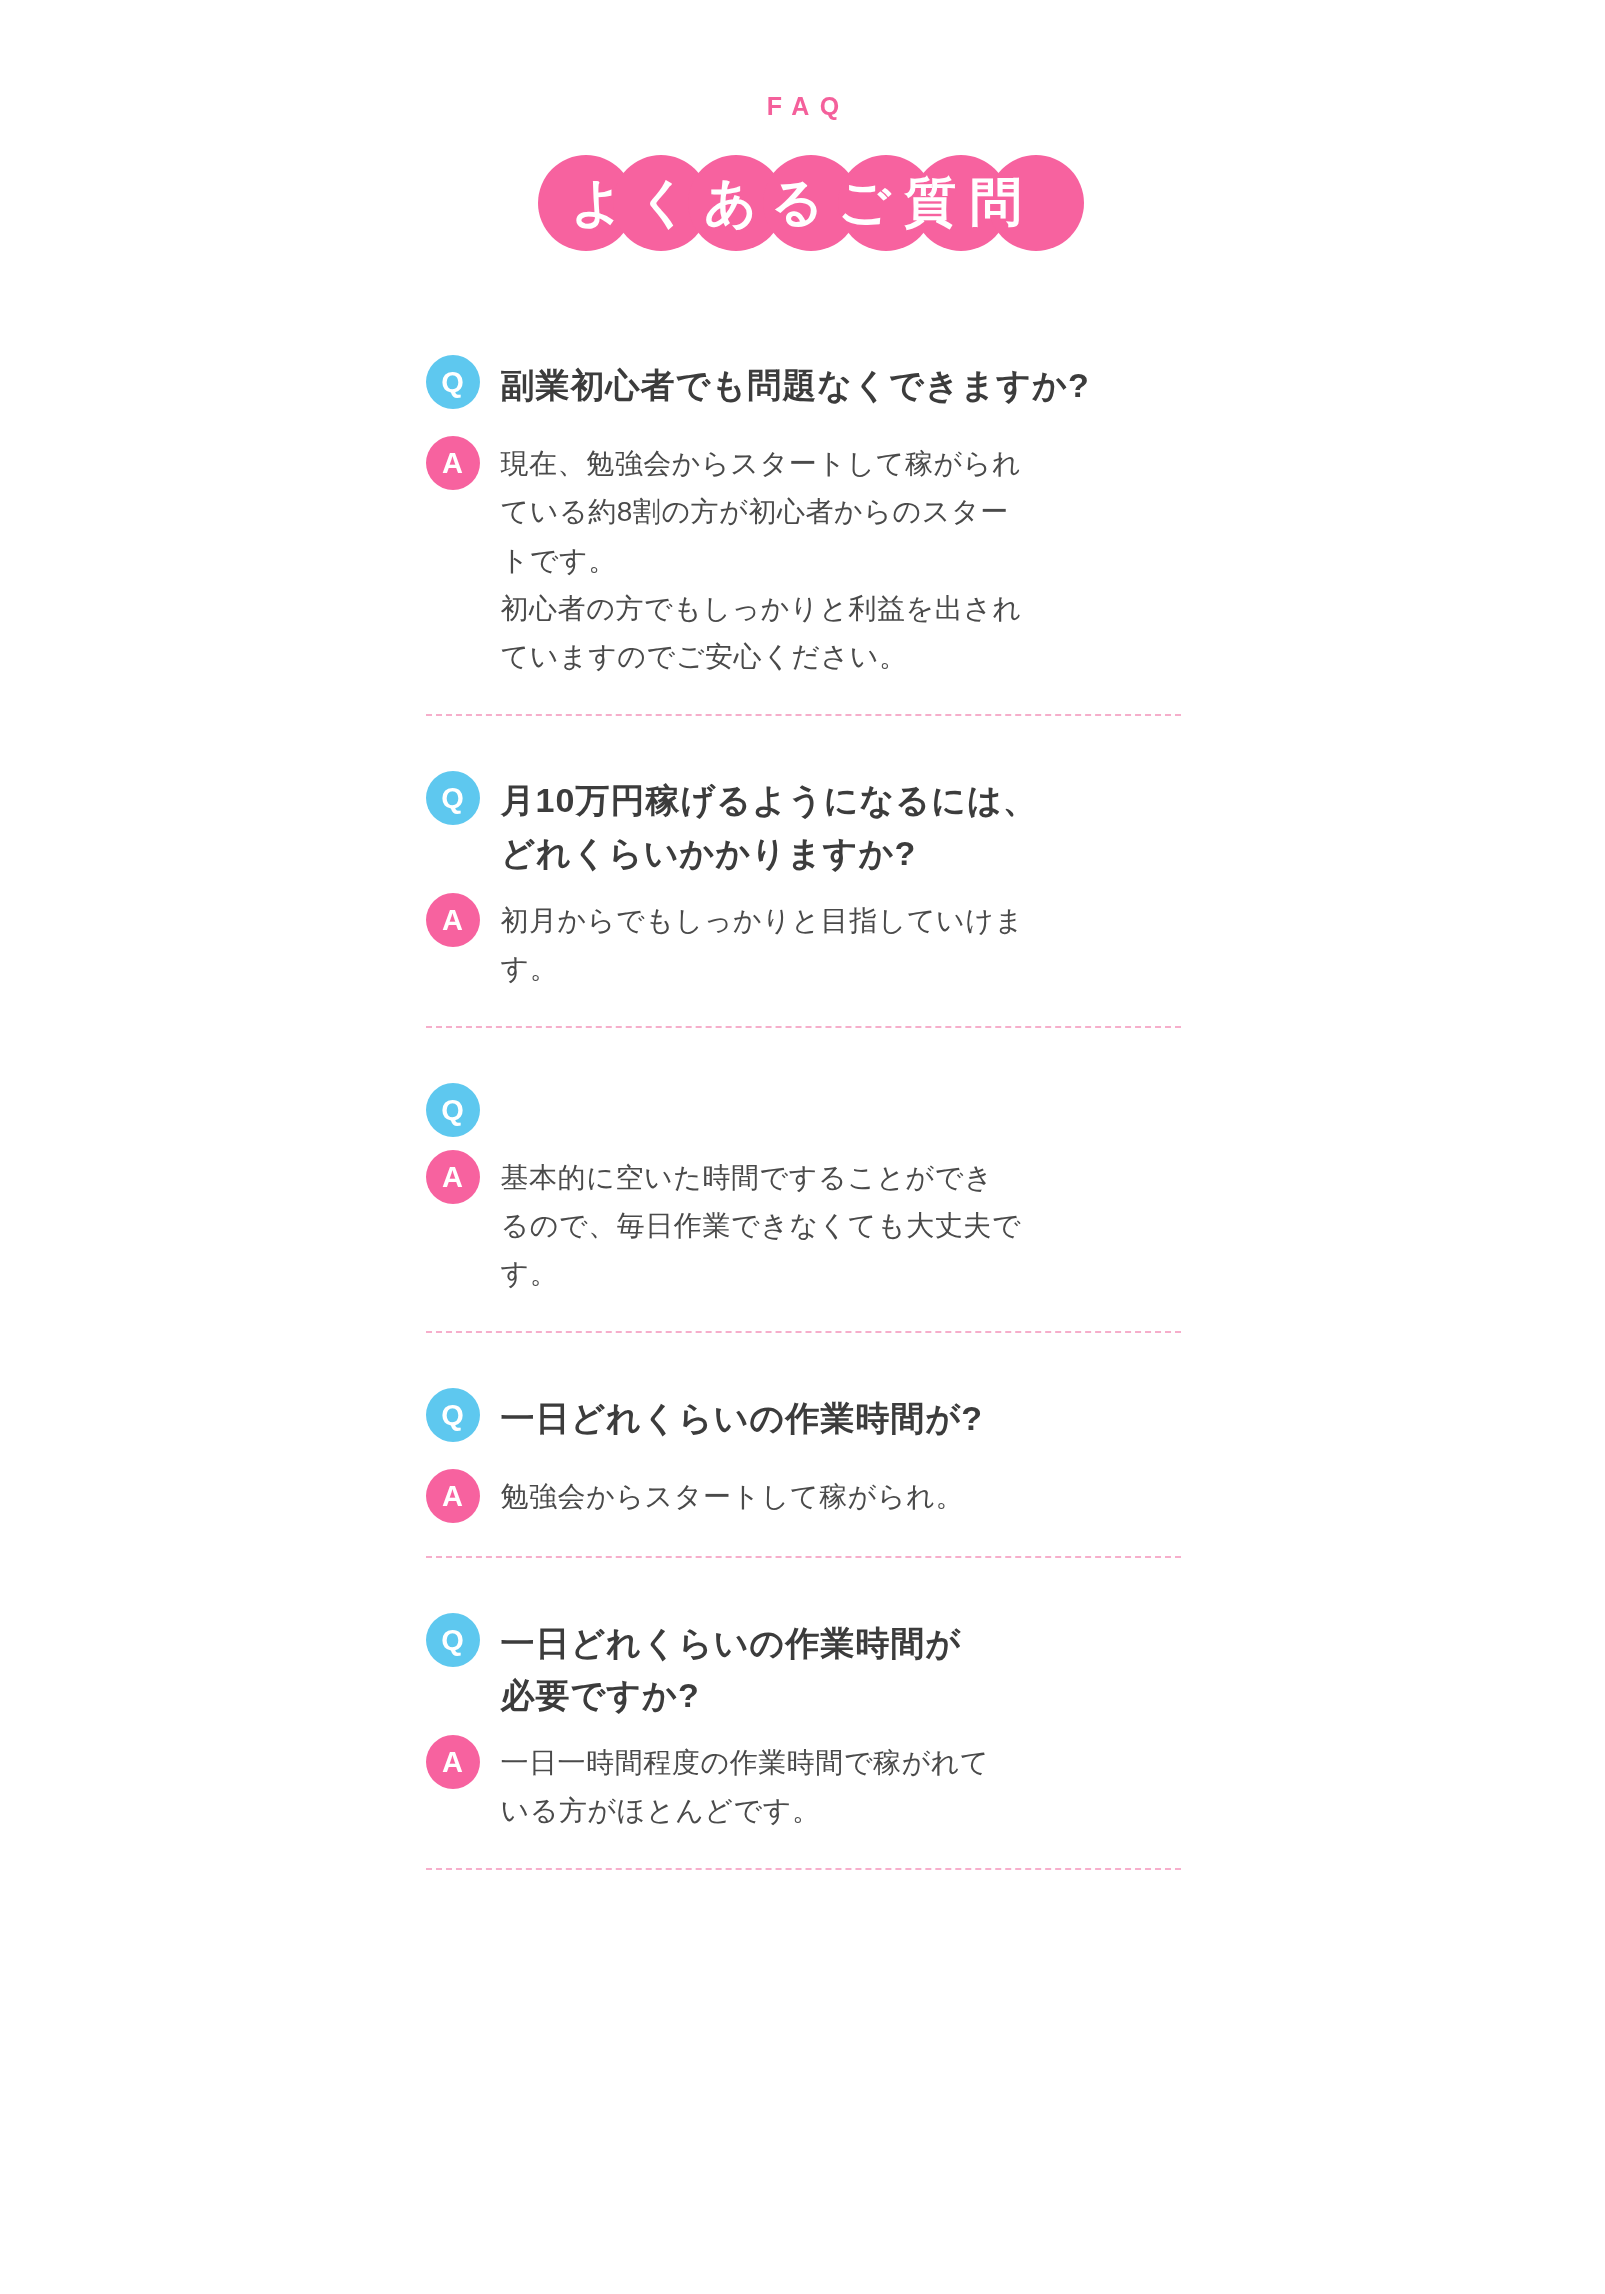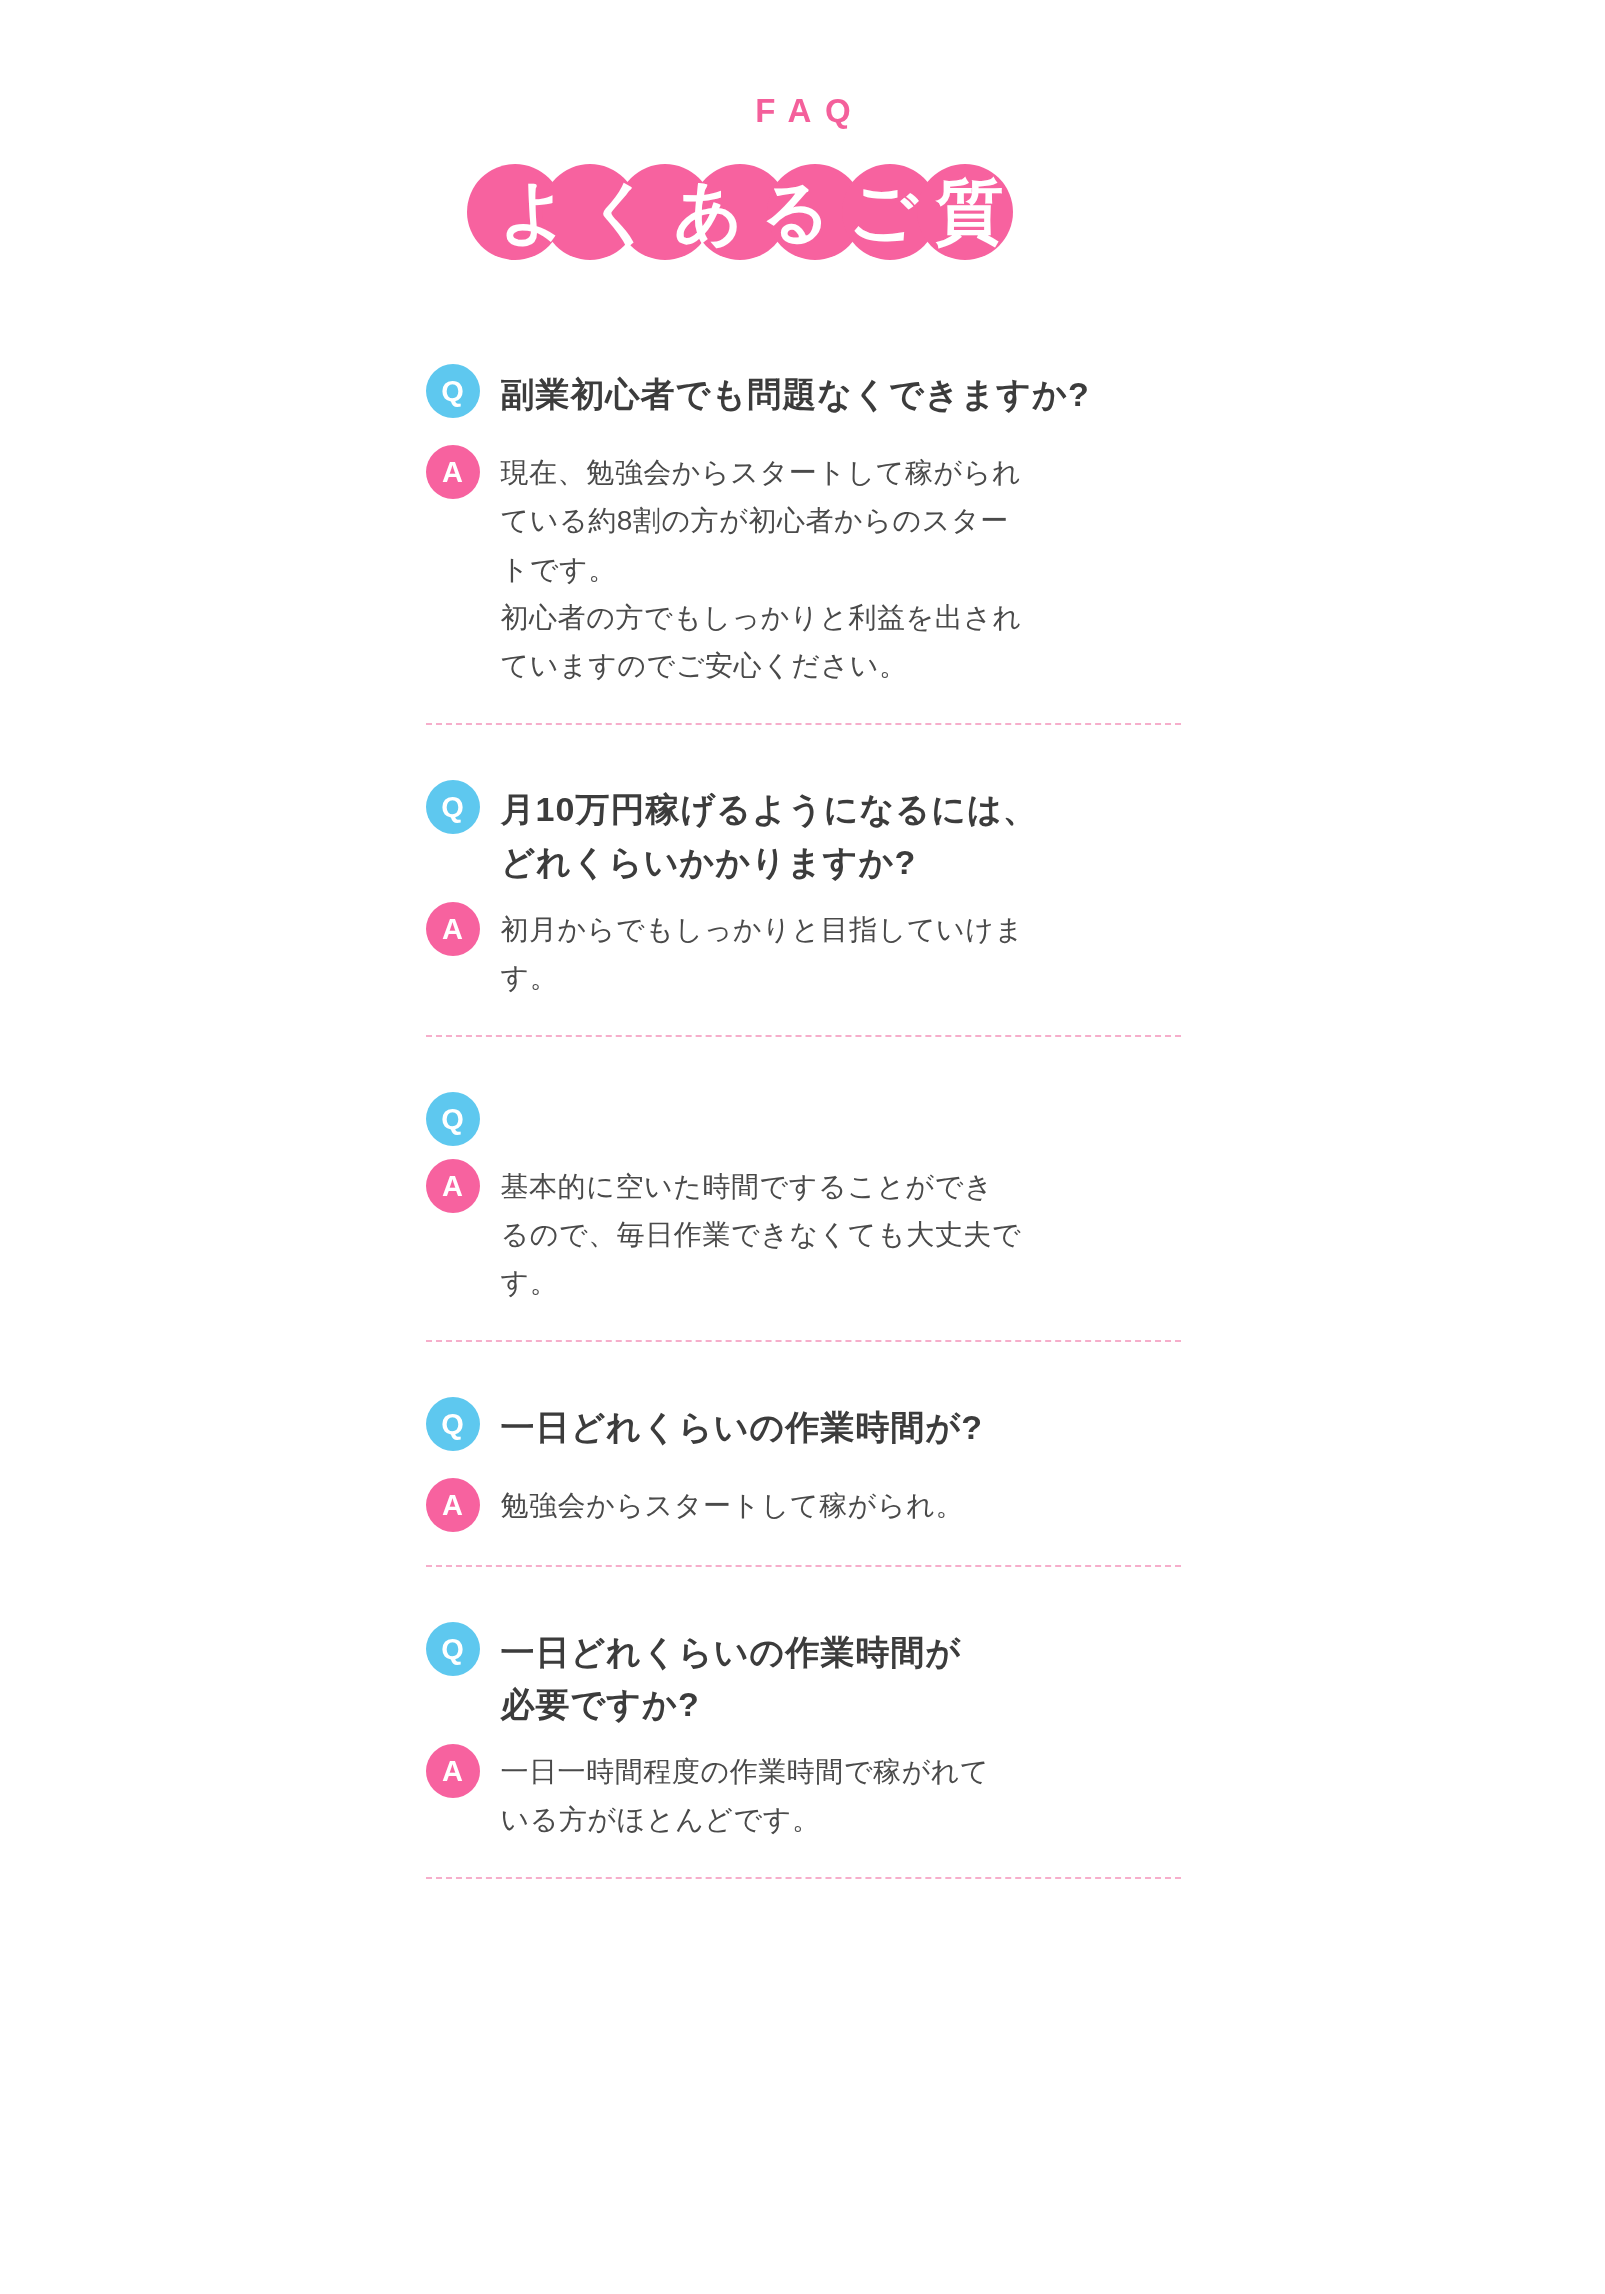--- a/index.html
+++ b/index.html
@@ -22,21 +22,21 @@
     box-sizing: border-box;
     padding-top: 92px;
   }
 
   
   .faq-header {
     text-align: center;
     position: relative;
   }
   .faq-eyebrow {
-    font-size: 33px;
+    font-size: 25px;
     letter-spacing: 0.42em;
     font-weight: 700;
     color: #f4609b;
     margin-bottom: 17px;
     padding-left: 0.42em;
   }
   .title-wrap {
     position: relative;
     display: inline-block;
     height: 129px;
@@ -57,21 +57,21 @@
     background: #f7629f;
     margin-right: -21px;
   }
   .title-text {
     position: relative;
     z-index: 2;
     display: block;
     height: 129px;
     line-height: 129px;
     padding: 0 32.5px;
-    font-size: 68px;
+    font-size: 52px;
     font-weight: 700;
     color: #ffffff;
     letter-spacing: 0.26em;
     white-space: nowrap;
   }
 
   
   .faq-list {
     width: 755px;
     margin: 88px auto 0;

